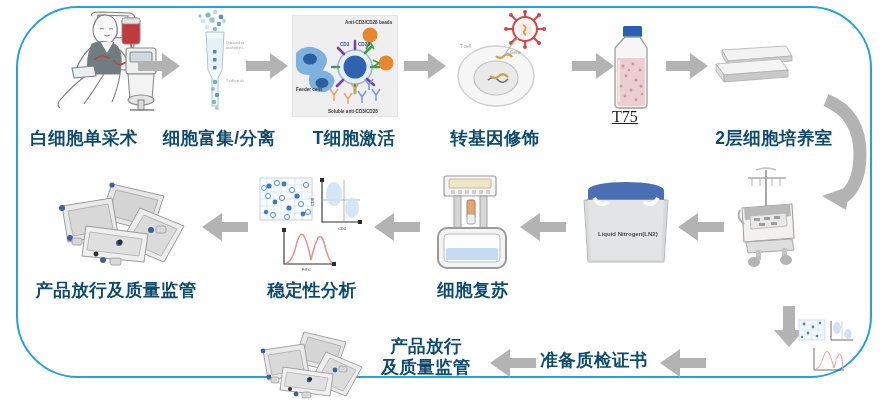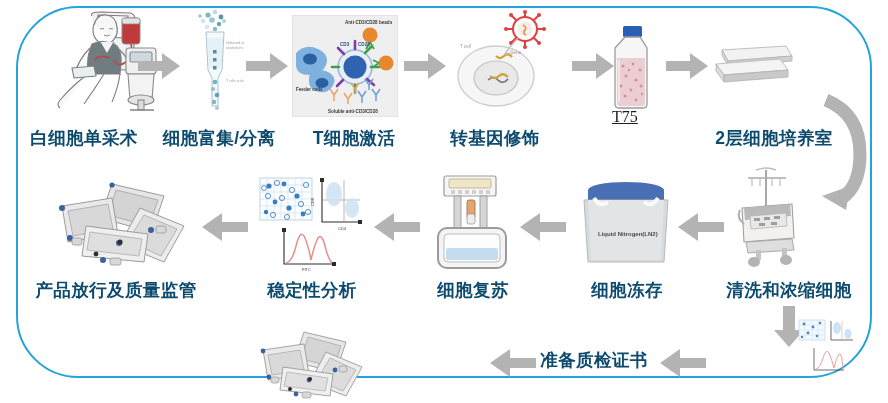--- a/index.html
+++ b/index.html
@@ -502,22 +502,20 @@
   </div>
   <div class="arrow" style="left:678px; top:212px;">
     <svg width="46" height="30" viewBox="0 0 46 30">
         <path d="M46 10 L20 10 L20 1 L0 15 L20 29 L20 20 L46 20 Z" fill="#b3b3b3"></path>
       </svg>
   </div>
 
   <div class="label" style="left:8px;  top:280px; width:216px;">产品放行及质量监管</div>
   <div class="label" style="left:248px; top:280px; width:128px;">稳定性分析</div>
   <div class="label" style="left:418px; top:280px; width:110px;">细胞复苏</div>
-  <div class="label" style="left:572px; top:280px; width:110px;">细胞冻存</div>
-  <div class="label" style="left:700px; top:280px; width:178px;">清洗和浓缩细胞</div>
 
   <div class="arrow" style="left:773px; top:306px;">
     <svg width="32" height="42" viewBox="0 0 32 42">
         <path d="M10 0 L22 0 L22 24 L31 24 L16 41 L1 24 L10 24 Z" fill="#b3b3b3"></path>
       </svg>
   </div>
 
   <div class="art" style="left:798px; top:318px;">
     <svg width="62" height="58" viewBox="0 0 62 58">
       <g>
@@ -587,15 +585,17 @@
     <svg width="46" height="30" viewBox="0 0 46 30">
         <path d="M46 10 L20 10 L20 1 L0 15 L20 29 L20 20 L46 20 Z" fill="#b3b3b3"></path>
       </svg>
   </div>
   <div class="arrow" style="left:660px; top:348px;">
     <svg width="46" height="30" viewBox="0 0 46 30">
         <path d="M46 10 L20 10 L20 1 L0 15 L20 29 L20 20 L46 20 Z" fill="#b3b3b3"></path>
       </svg>
   </div>
 
+  <div class="label" style="left:370px; top:336px; width:112px;">产品放行
+及质量监管</div>
   <div class="label" style="left:534px; top:350px; width:120px;">准备质检证书</div>
 
 </div>
 
 </body></html>

